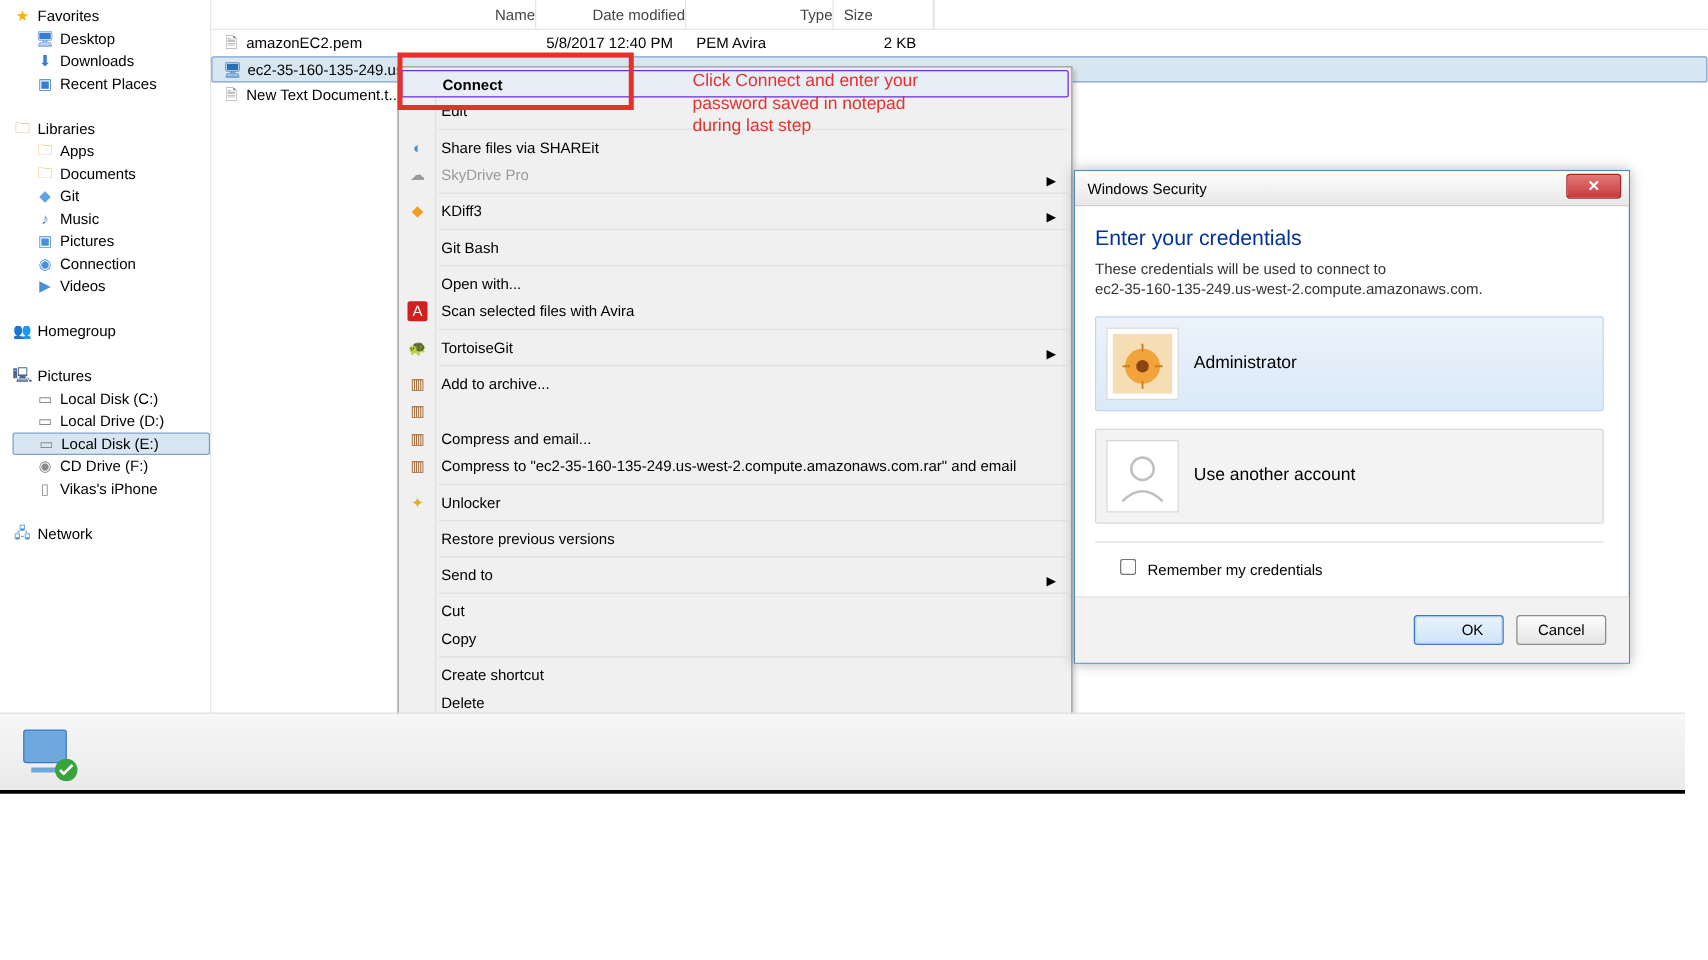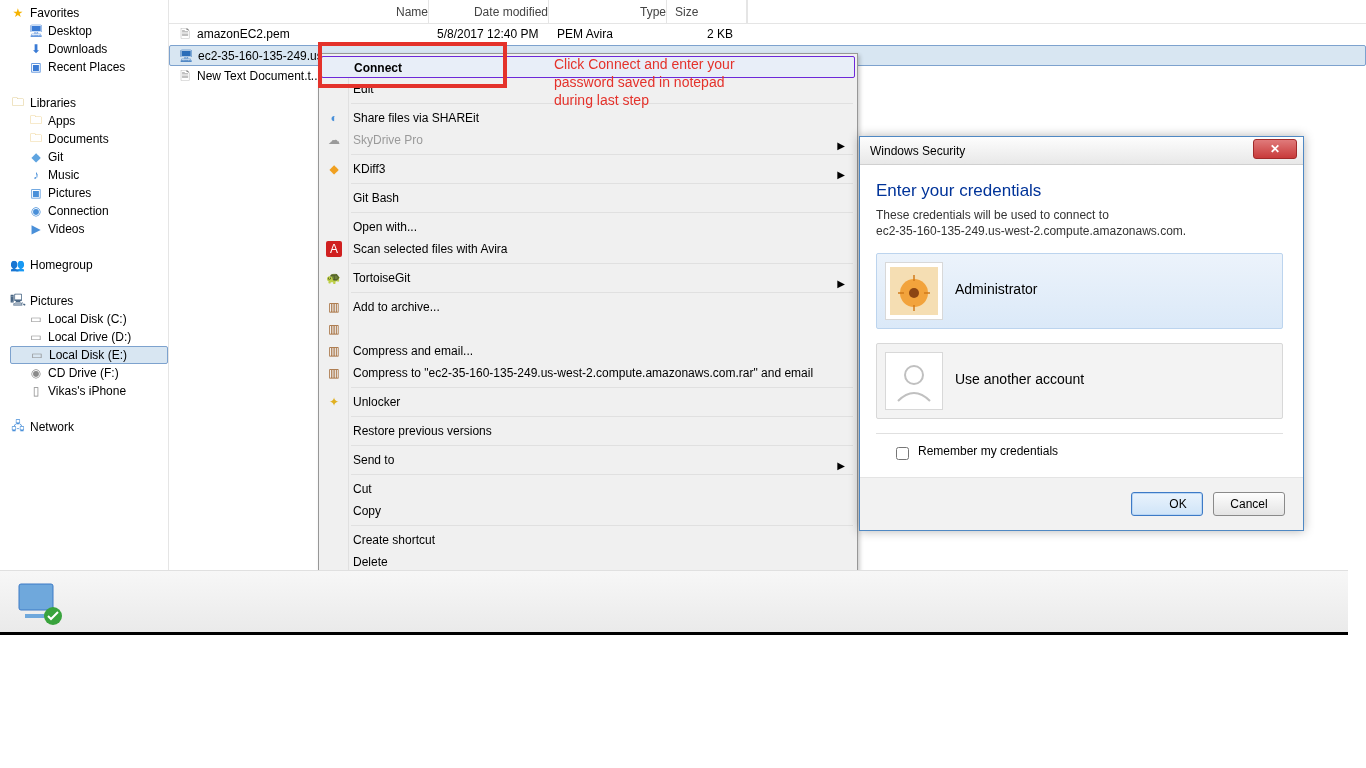--- a/index.html
+++ b/index.html
@@ -63,21 +63,21 @@
   .dlg-sub { font-size: 12px; color: #333; line-height: 16px; }
 
   .cred-box { margin-top: 14px; border: 1px solid #bcd4ee; background: linear-gradient(#ecf3fb,#dbe9f8); border-radius: 2px; padding: 8px; display:flex; align-items:center; gap:12px;}
   .cred-box.alt { background: #f3f3f3; border-color: #d8d8d8; }
   .cred-avatar { width: 58px; height: 58px; border:1px solid #d8d8d8; background:#fff; display:flex; align-items:center; justify-content:center; }
   .cred-fields { flex:1; }
   .cred-name { font-size: 14px; margin-bottom: 4px; }
   .cred-input { width: 200px; height: 22px; border:1px solid #b0b0b0; padding:0 4px; font-size:12px; background:#fff; }
   .cred-sep { height:1px; background:#e0e0e0; margin:14px 0 10px 0;}
 
-  .remember-row { display:flex; align-items:flex-start; gap:6px; margin: 4px 0 0 16px; font-size:12px;}
+  .remember-row { display:flex; align-items:flex-end; gap:6px; margin: 4px 0 0 16px; font-size:12px;}
   .dlg-btns { display:flex; justify-content:flex-end; gap:10px; padding: 14px 18px; border-top:1px solid #e4e4e4; background:#f2f2f2;}
   .dlg-btn { width:72px; height:24px; border:1px solid #8a8a8a; background:linear-gradient(#fdfdfd,#e4e4e4); border-radius:3px; font-size:12px; cursor:pointer;}
   .dlg-btn.primary { border:1px solid #3d7ac6; background:linear-gradient(#eaf3fc,#cfe4f8); box-shadow: inset 0 0 0 1px #b9d6f4; padding-left: 28px; }
 
   
   .ic-star{color:#f5b301}.ic-desktop{color:#3a7bd5}.ic-dl{color:#3a7bd5}.ic-recent{color:#3a7bd5}
   .ic-lib{color:#caa43a}.ic-folder{color:#e2b54a}.ic-git{color:#5fa4e0}.ic-music{color:#4a90d9}
   .ic-pic{color:#4a90d9}.ic-svn{color:#4a90d9}.ic-vid{color:#4a90d9}.ic-home{color:#4a90d9}
   .ic-comp{color:#4a6785}.ic-drive{color:#8a8a8a}.ic-cd{color:#8a8a8a}.ic-phone{color:#888}
   .ic-net{color:#4a90d9}.ic-pem{color:#888}.ic-rdp{color:#2a6db8}.ic-txt{color:#888}

